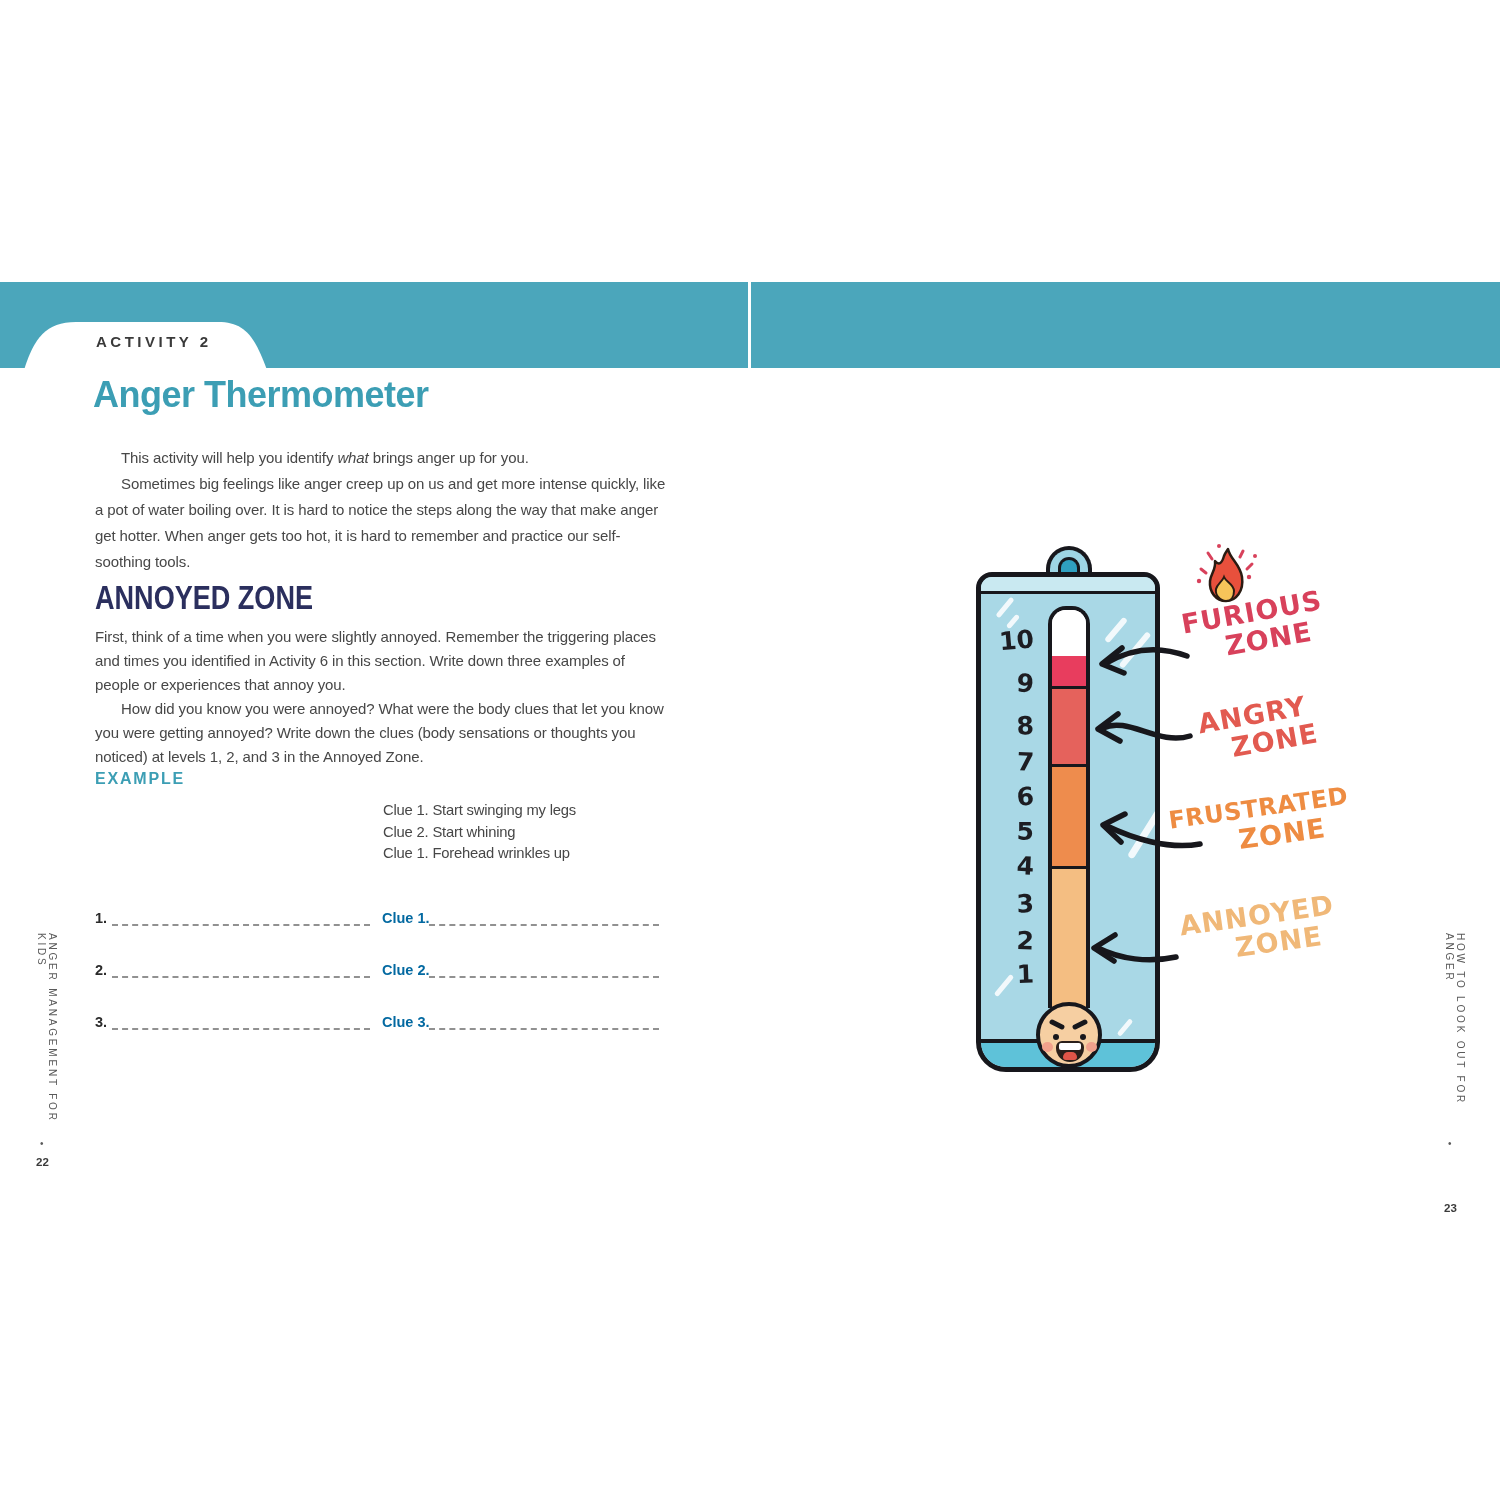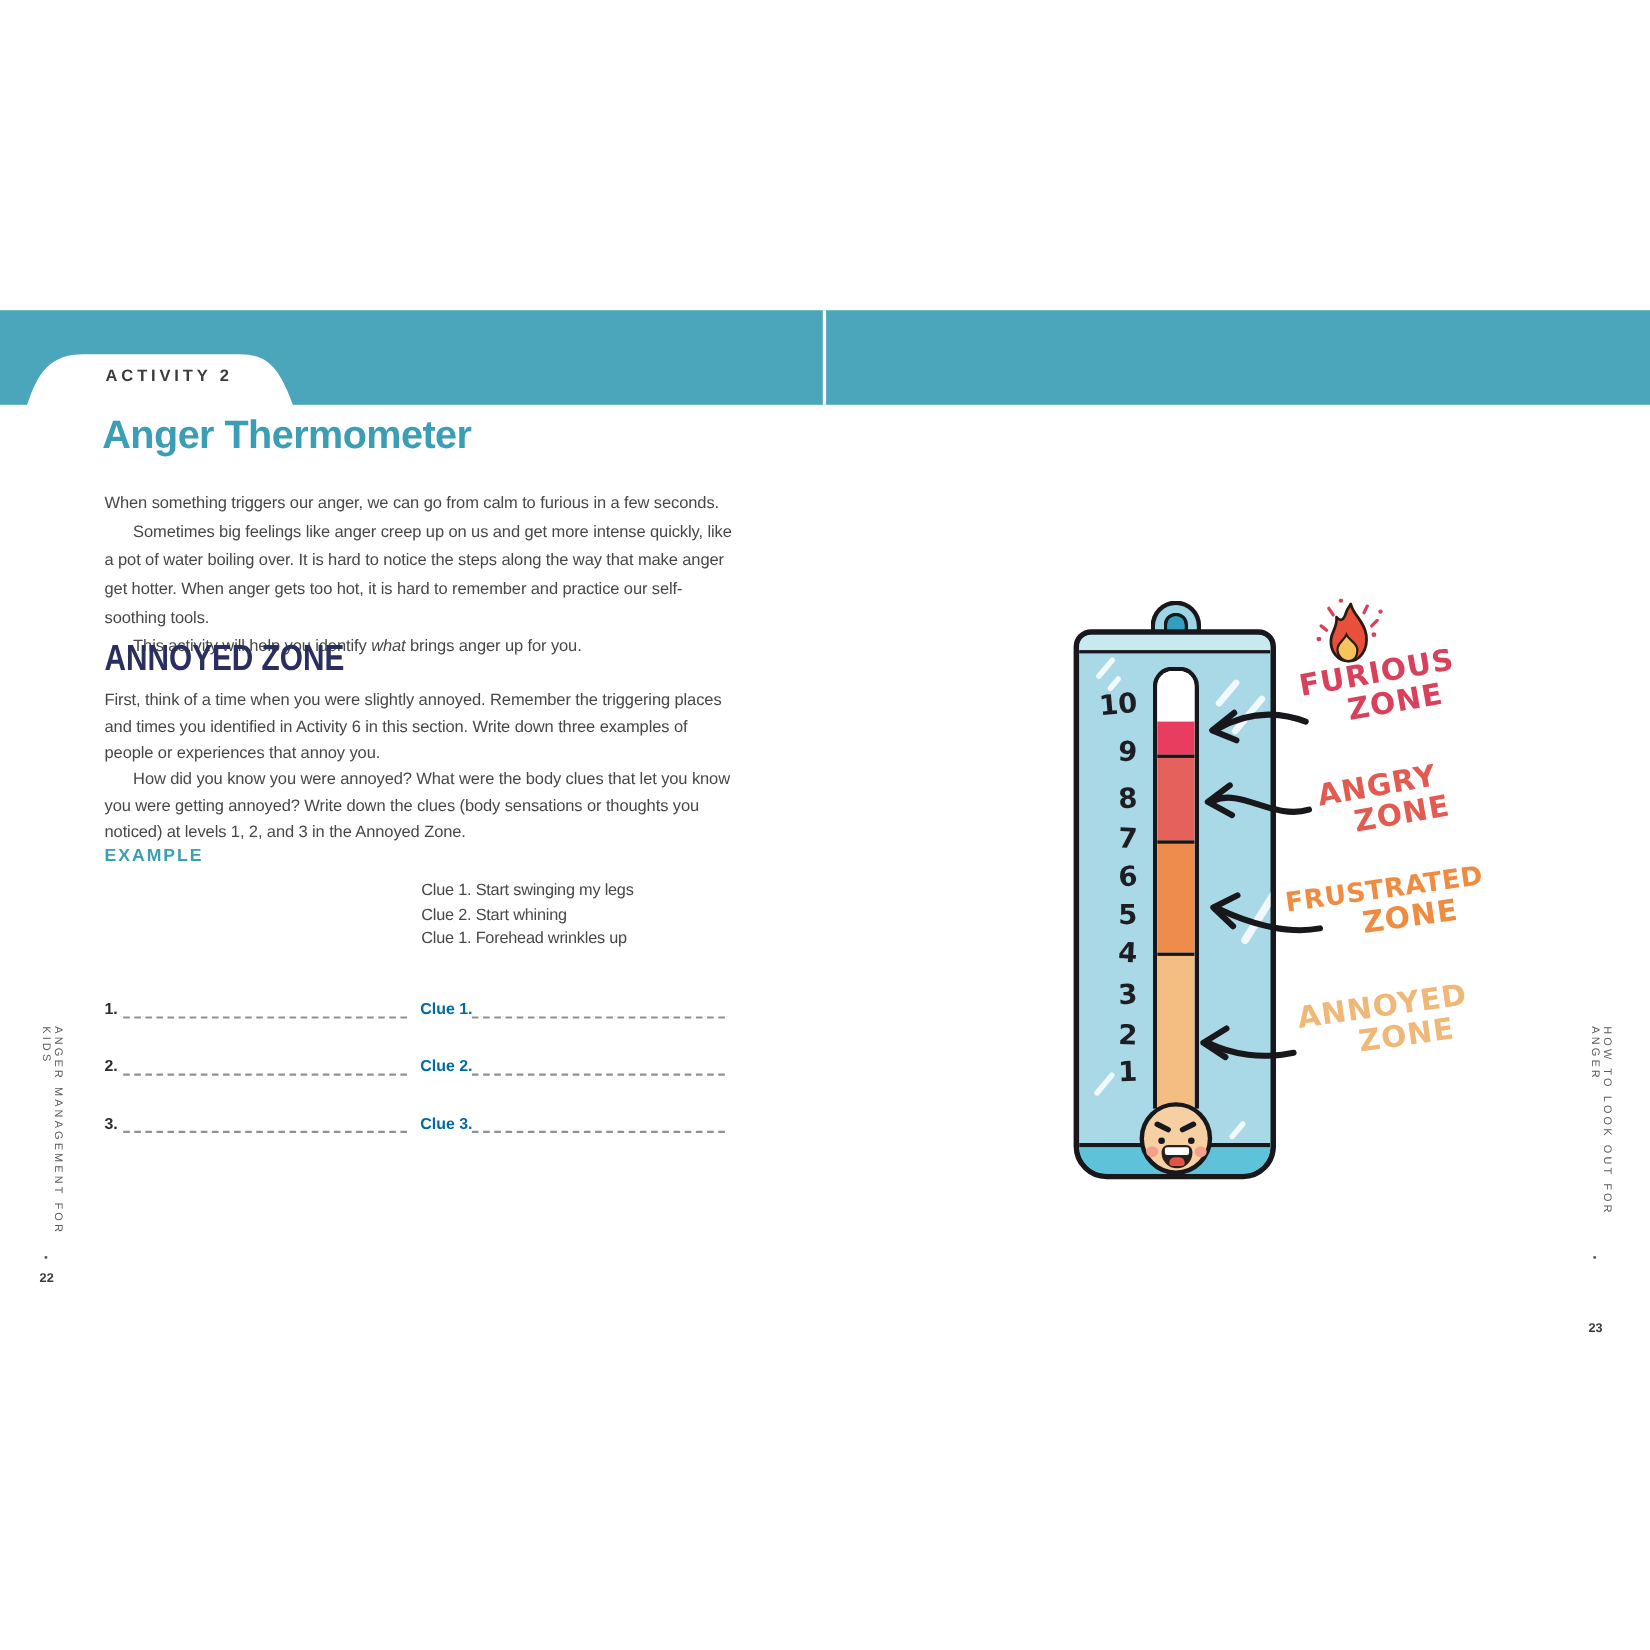--- a/index.html
+++ b/index.html
@@ -124,23 +124,22 @@
   <div class="gutter-line"></div>
 
   <svg class="tab-svg" viewBox="0 0 270 58">
     <path d="M6,58 C16,26 28,10 58,10 L200,10 C228,10 237,26 249,58 Z" fill="#ffffff"></path>
   </svg>
   <div class="tab-label">ACTIVITY 2</div>
 
   <h1 class="title" style="color: rgb(60, 158, 180);">Anger Thermometer</h1>
 
   <div class="intro">
-    <p class="p">When something triggers our anger, we can go from calm to furious in a few seconds.</p>
+    <p class="p indent"><span>This activity will help you identify </span><em>what</em><span> brings anger up for you.</span></p>
     <p class="p indent">Sometimes big feelings like anger creep up on us and get more intense quickly, like a pot of water boiling over. It is hard to notice the steps along the way that make anger get hotter. When anger gets too hot, it is hard to remember and practice our self-soothing tools.</p>
-    <p class="p indent"><span>This activity will help you identify </span><em>what</em><span> brings anger up for you.</span></p>
   </div>
 
   <h2 class="zone-heading" style="color: rgb(43, 47, 94);">ANNOYED ZONE</h2>
 
   <div class="az">
     <p class="p">First, think of a time when you were slightly annoyed. Remember the triggering places and times you identified in Activity 6 in this section. Write down three examples of people or experiences that annoy you.</p>
     <p class="p indent">How did you know you were annoyed? What were the body clues that let you know you were getting annoyed? Write down the clues (body sensations or thoughts you noticed) at levels 1, 2, and 3 in the Annoyed Zone.</p>
   </div>
 
   <h3 class="example-heading" style="color: rgb(60, 158, 180);">EXAMPLE</h3>

